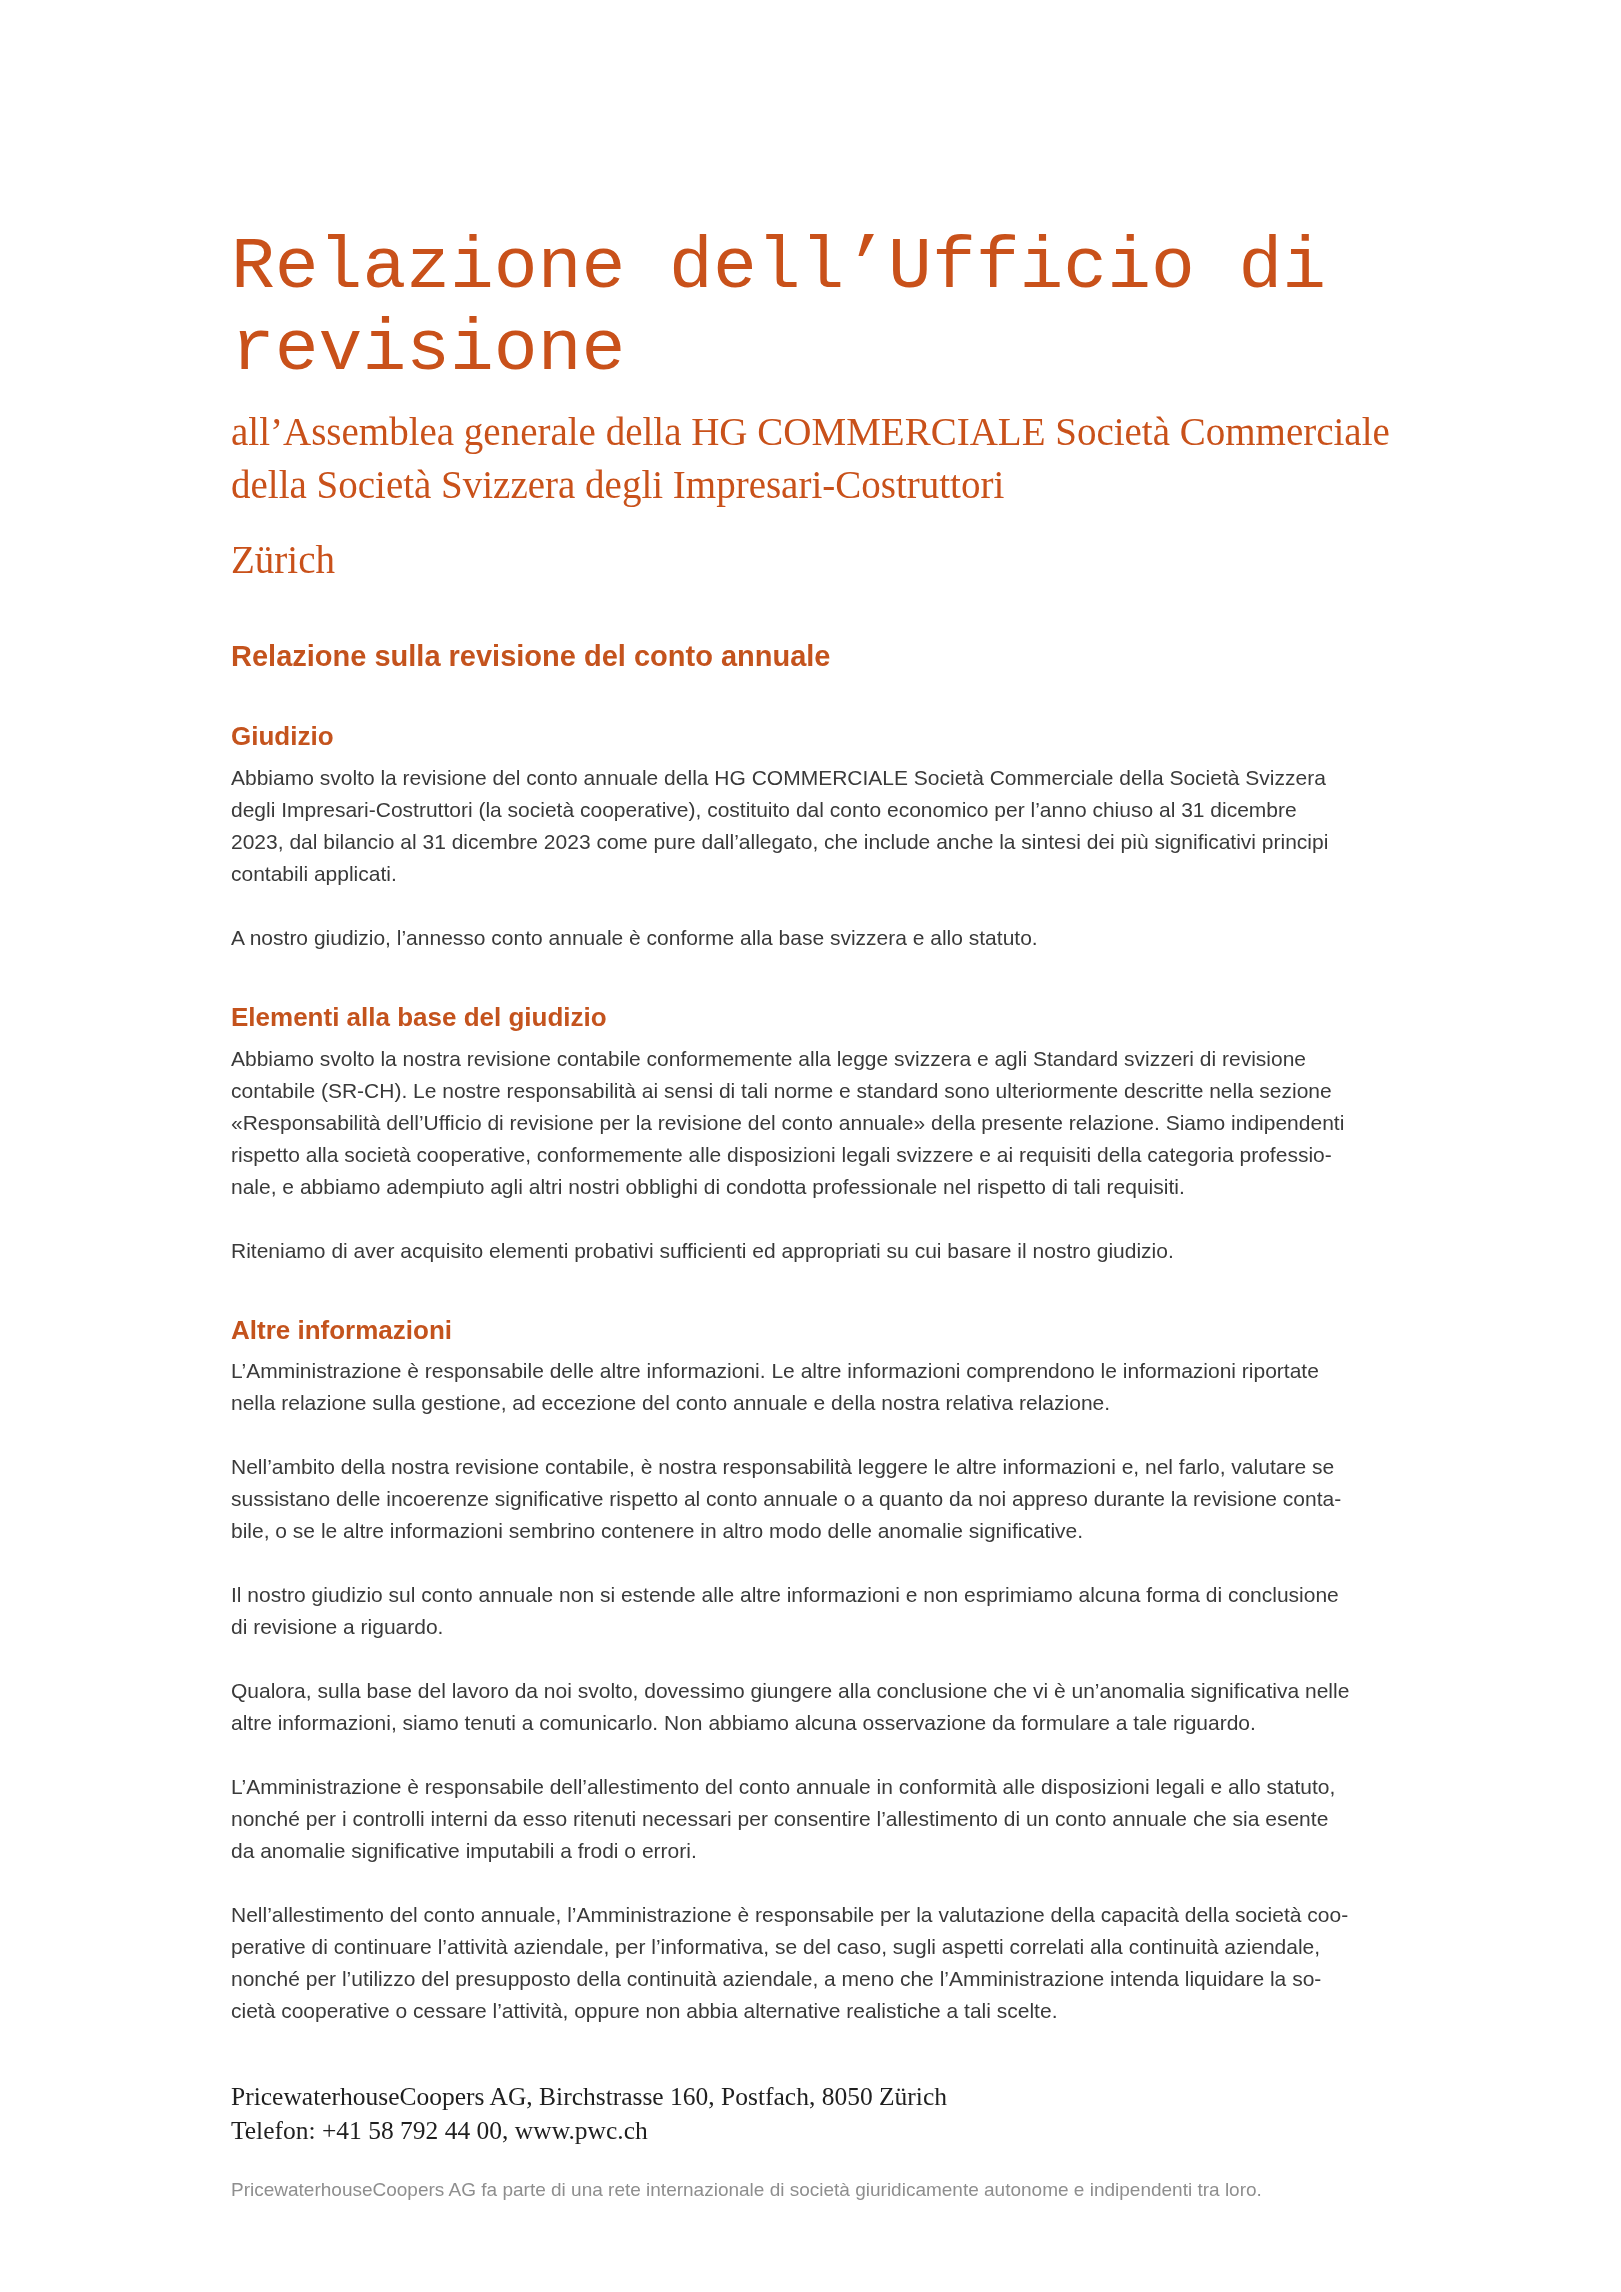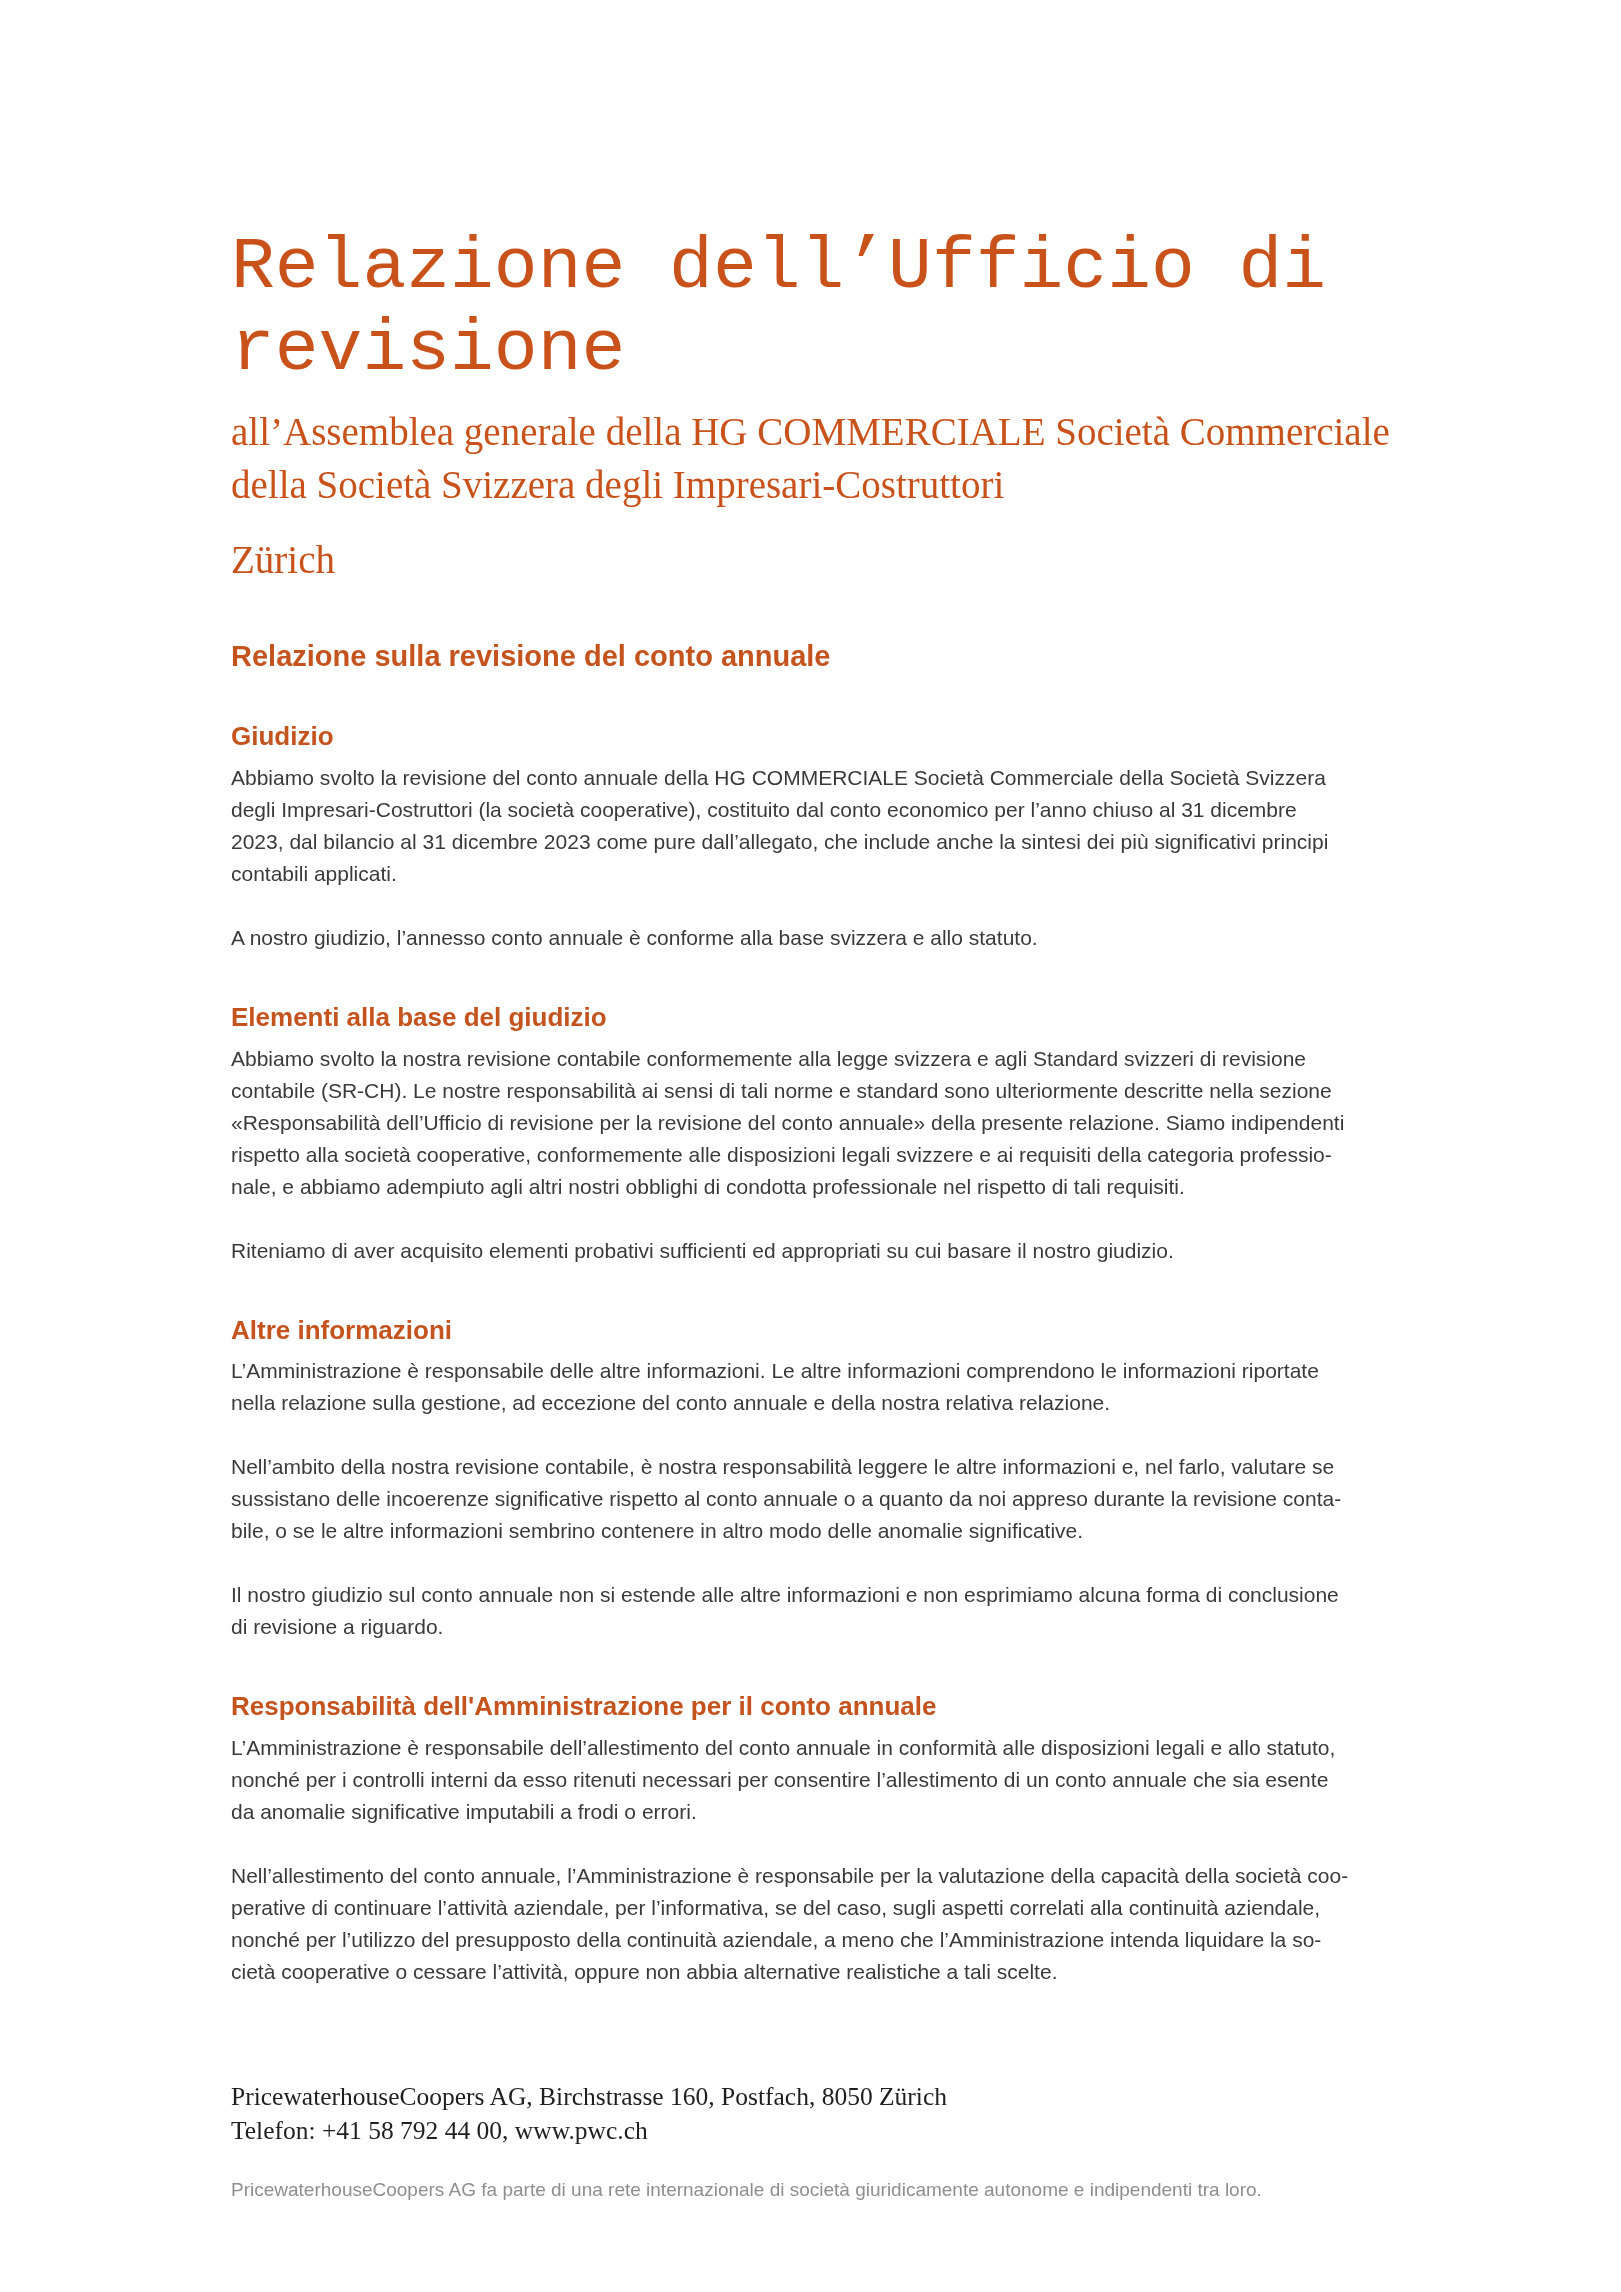--- a/index.html
+++ b/index.html
@@ -126,22 +126,23 @@
     <p class="para">Riteniamo di aver acquisito elementi probativi sufficienti ed appropriati su cui basare il nostro giudizio.</p>
 
     <h3 class="sec-heading">Altre informazioni</h3>
     <p class="para">L’Amministrazione è responsabile delle altre informazioni. Le altre informazioni comprendono le informazioni riportate
 nella relazione sulla gestione, ad eccezione del conto annuale e della nostra relativa relazione.</p>
     <p class="para">Nell’ambito della nostra revisione contabile, è nostra responsabilità leggere le altre informazioni e, nel farlo, valutare se
 sussistano delle incoerenze significative rispetto al conto annuale o a quanto da noi appreso durante la revisione conta-
 bile, o se le altre informazioni sembrino contenere in altro modo delle anomalie significative.</p>
     <p class="para">Il nostro giudizio sul conto annuale non si estende alle altre informazioni e non esprimiamo alcuna forma di conclusione
 di revisione a riguardo.</p>
+    <p class="para">Qualora, sulla base del lavoro da noi svolto, dovessimo giungere alla conclusione che vi è un’anomalia significativa nelle
+altre informazioni, siamo tenuti a comunicarlo. Non abbiamo alcuna osservazione da formulare a tale riguardo.</p>
 
-    <h3 class="sec-heading">Responsabilità dell'Amministrazione per il conto annuale</h3>
     <p class="para">L’Amministrazione è responsabile dell’allestimento del conto annuale in conformità alle disposizioni legali e allo statuto,
 nonché per i controlli interni da esso ritenuti necessari per consentire l’allestimento di un conto annuale che sia esente
 da anomalie significative imputabili a frodi o errori.</p>
     <p class="para">Nell’allestimento del conto annuale, l’Amministrazione è responsabile per la valutazione della capacità della società coo-
 perative di continuare l’attività aziendale, per l’informativa, se del caso, sugli aspetti correlati alla continuità aziendale,
 nonché per l’utilizzo del presupposto della continuità aziendale, a meno che l’Amministrazione intenda liquidare la so-
 cietà cooperative o cessare l’attività, oppure non abbia alternative realistiche a tali scelte.</p>
 
   </div>
 

